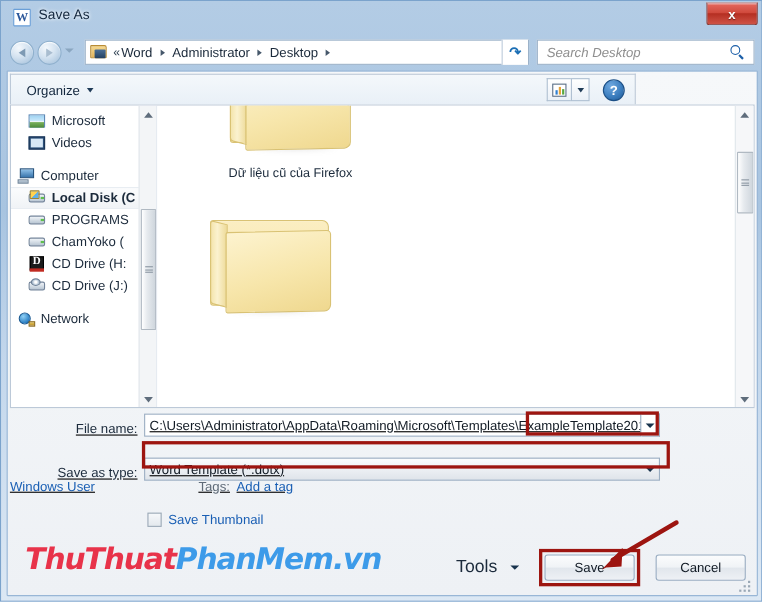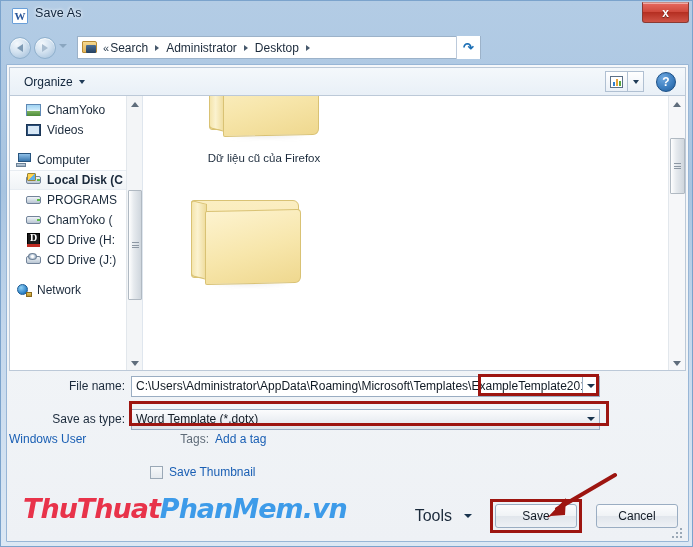--- a/index.html
+++ b/index.html
@@ -165,21 +165,21 @@
   }
   .search-icon .handle {
     position: absolute; left: 8px; top: 8px;
     width: 5px; height: 1.8px; background: #1c5fa8;
     transform: rotate(45deg); transform-origin: left center;
   }
 
   
   .toolbar {
     position: absolute; left: 8px; top: 66px;
-    width: 677px; height: 28px;
+    width: 569px; height: 28px;
     background: linear-gradient(to bottom, #f4f8fb 0%, #e9f0f7 100%);
     border: 1px solid #bcc9d8; border-bottom: none;
     display: flex; align-items: center;
   }
   .tb-item {
     font-size: 12px; color: #12263d; display: flex; align-items: center;
     padding: 0 8px; height: 24px; cursor: pointer;
   }
   .tb-item.first { margin-left: 6px; }
   .tb-caret {
@@ -335,21 +335,21 @@
 
   .fp-scrollbar {
     position: absolute; right: 0; top: 0; width: 17px; height: 276px;
     background: #f6f7f9; border-left: 1px solid #e2e7ec;
   }
 
   
   .formarea {
     position: absolute; left: 8px; top: 370px; width: 677px; height: 88px;
   }
-  .row { position: absolute; left: 0; width: 677px; display: flex; align-items: center; }
+  .row { position: absolute; left: 0; width: 677px; display: flex; align-items: flex-end; text-decoration: underline; }
   .row-label {
     text-align: right; font-size: 12px; color: #1b2a3b;
   }
   .filename-row { top: 4px; height: 22px; }
   .filename-label { width: 122px; padding-right: 6px; }
   .filename-input {
     position: relative; width: 452px; height: 21px;
     border: 1px solid #9aadc2; background: #ffffff;
     display: flex; align-items: center;
     font-size: 12px; color: #111a24; padding-left: 4px;
@@ -373,21 +373,21 @@
     cursor: pointer;
   }
   .savetype-select .c { width:0;height:0;border-left:4px solid transparent;border-right:4px solid transparent;border-top:4px solid #18334d; }
 
   .meta-row { top: 58px; height: 20px; }
   .authors-label { width: 122px; padding-right: 6px; color: #5f6b78; }
   .link { font-size: 12px; color: #1a5fb4; cursor: pointer; }
   .tags-label { margin-left: 94px; font-size: 12px; color: #5f6b78; margin-right: 6px; }
 
   .thumb-row {
-    position: absolute; left: 24px; top: 464px; display: flex; align-items: center;
+    position: absolute; left: 8px; top: 464px; display: flex; align-items: center;
   }
   .checkbox {
     width: 13px; height: 13px; border: 1px solid #9aa8b6;
     background: linear-gradient(to bottom,#f6f8fa,#e4e9ee);
     margin-left: 125px; margin-right: 6px; cursor: pointer;
   }
   .thumb-label { font-size: 12px; color: #1a5fb4; cursor: pointer; }
 
   
   .watermark {
@@ -469,33 +469,40 @@
       <span class="nav-arrow"></span>
     </div>
     <div class="nav-recent"></div>
 
     <div class="addressbar">
       <span class="addr-folder-icon">
         <span class="f-back"></span>
           <span class="f-mon"></span>
       </span>
       <span class="addr-chevrons">«</span>
-      <span class="crumb">Search</span>
+      <span class="crumb">Word</span>
       <span class="crumb-sep"></span>
       <span class="crumb">Administrator</span>
       <span class="crumb-sep"></span>
       <span class="crumb">Desktop</span>
       <span class="crumb-sep"></span>
       <span class="addr-caret"></span>
     </div>
 
     <div class="refresh-btn">
       <span class="refresh-glyph">↷</span>
     </div>
 
+    <div class="searchbox">
+      <span class="search-ph">Search Desktop</span>
+      <span class="search-icon">
+        <span class="lens"></span>
+          <span class="handle"></span>
+      </span>
+    </div>
   </div>
 
   <div class="body-fill"></div>
 
   <div class="toolbar">
     <div class="tb-item first">
       <span>Organize</span>
       <span class="tb-caret"></span>
     </div>
     <div class="tb-right">
@@ -519,21 +526,21 @@
 
     <div class="sidebar">
       <div class="sb-scroll">
 
         <div class="sb-item">
           <span class="sb-ico ico-pictures">
             <span class="fr"></span>
               <span class="sky"></span>
               <span class="hill"></span>
           </span>
-          <span>ChamYoko</span>
+          <span>Microsoft</span>
         </div>
 
         <div class="sb-item">
           <span class="sb-ico ico-videos">
             <span class="fr"></span>
               <span class="rl"></span>
           </span>
           <span>Videos</span>
         </div>
 

